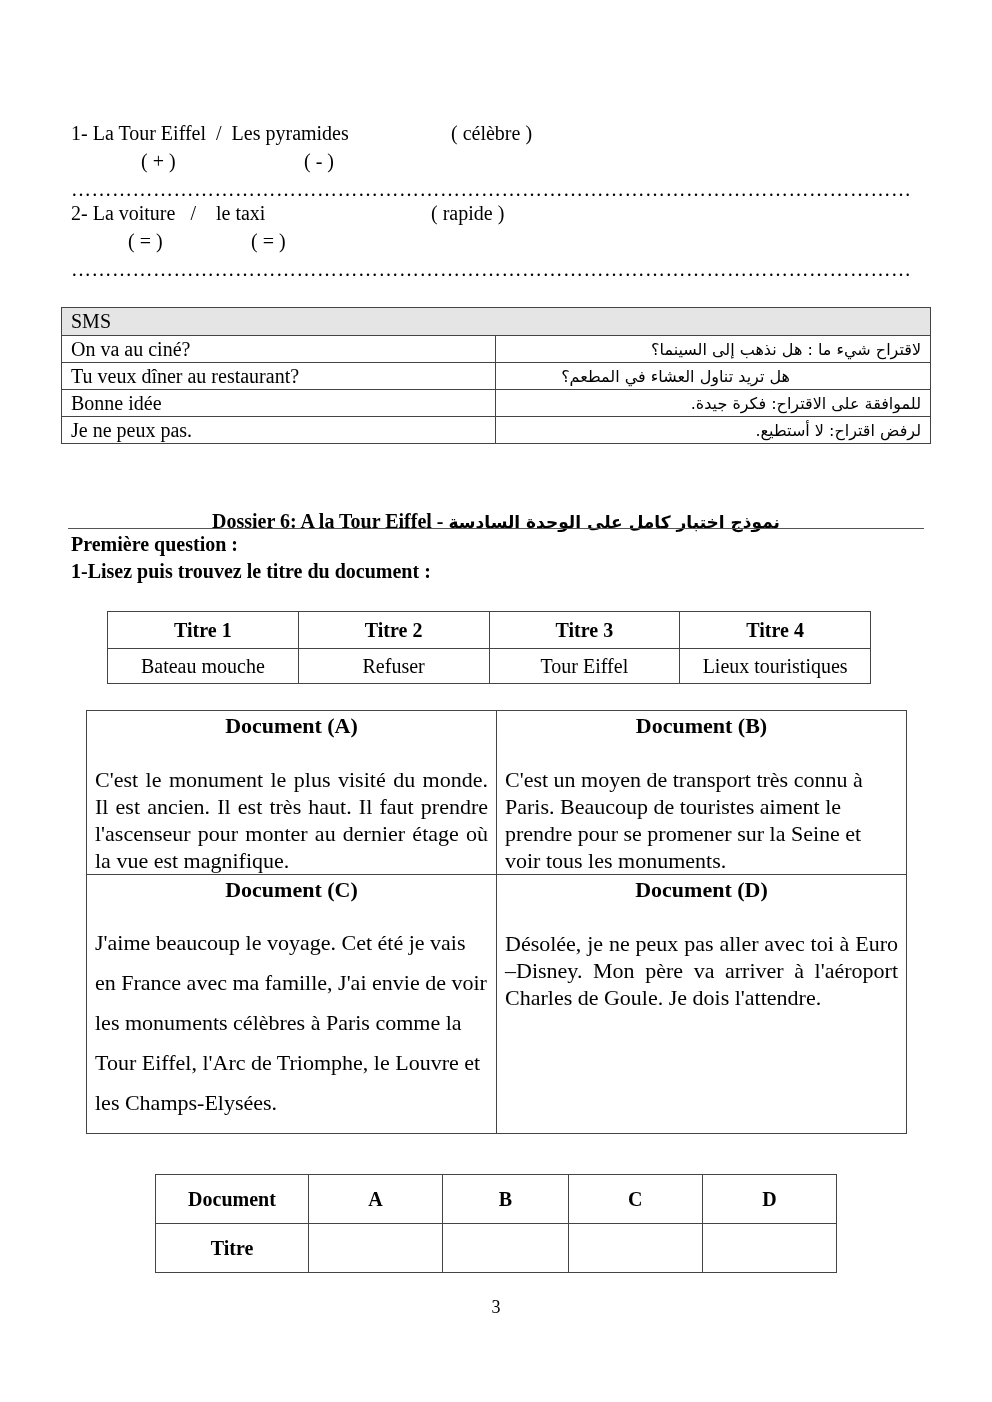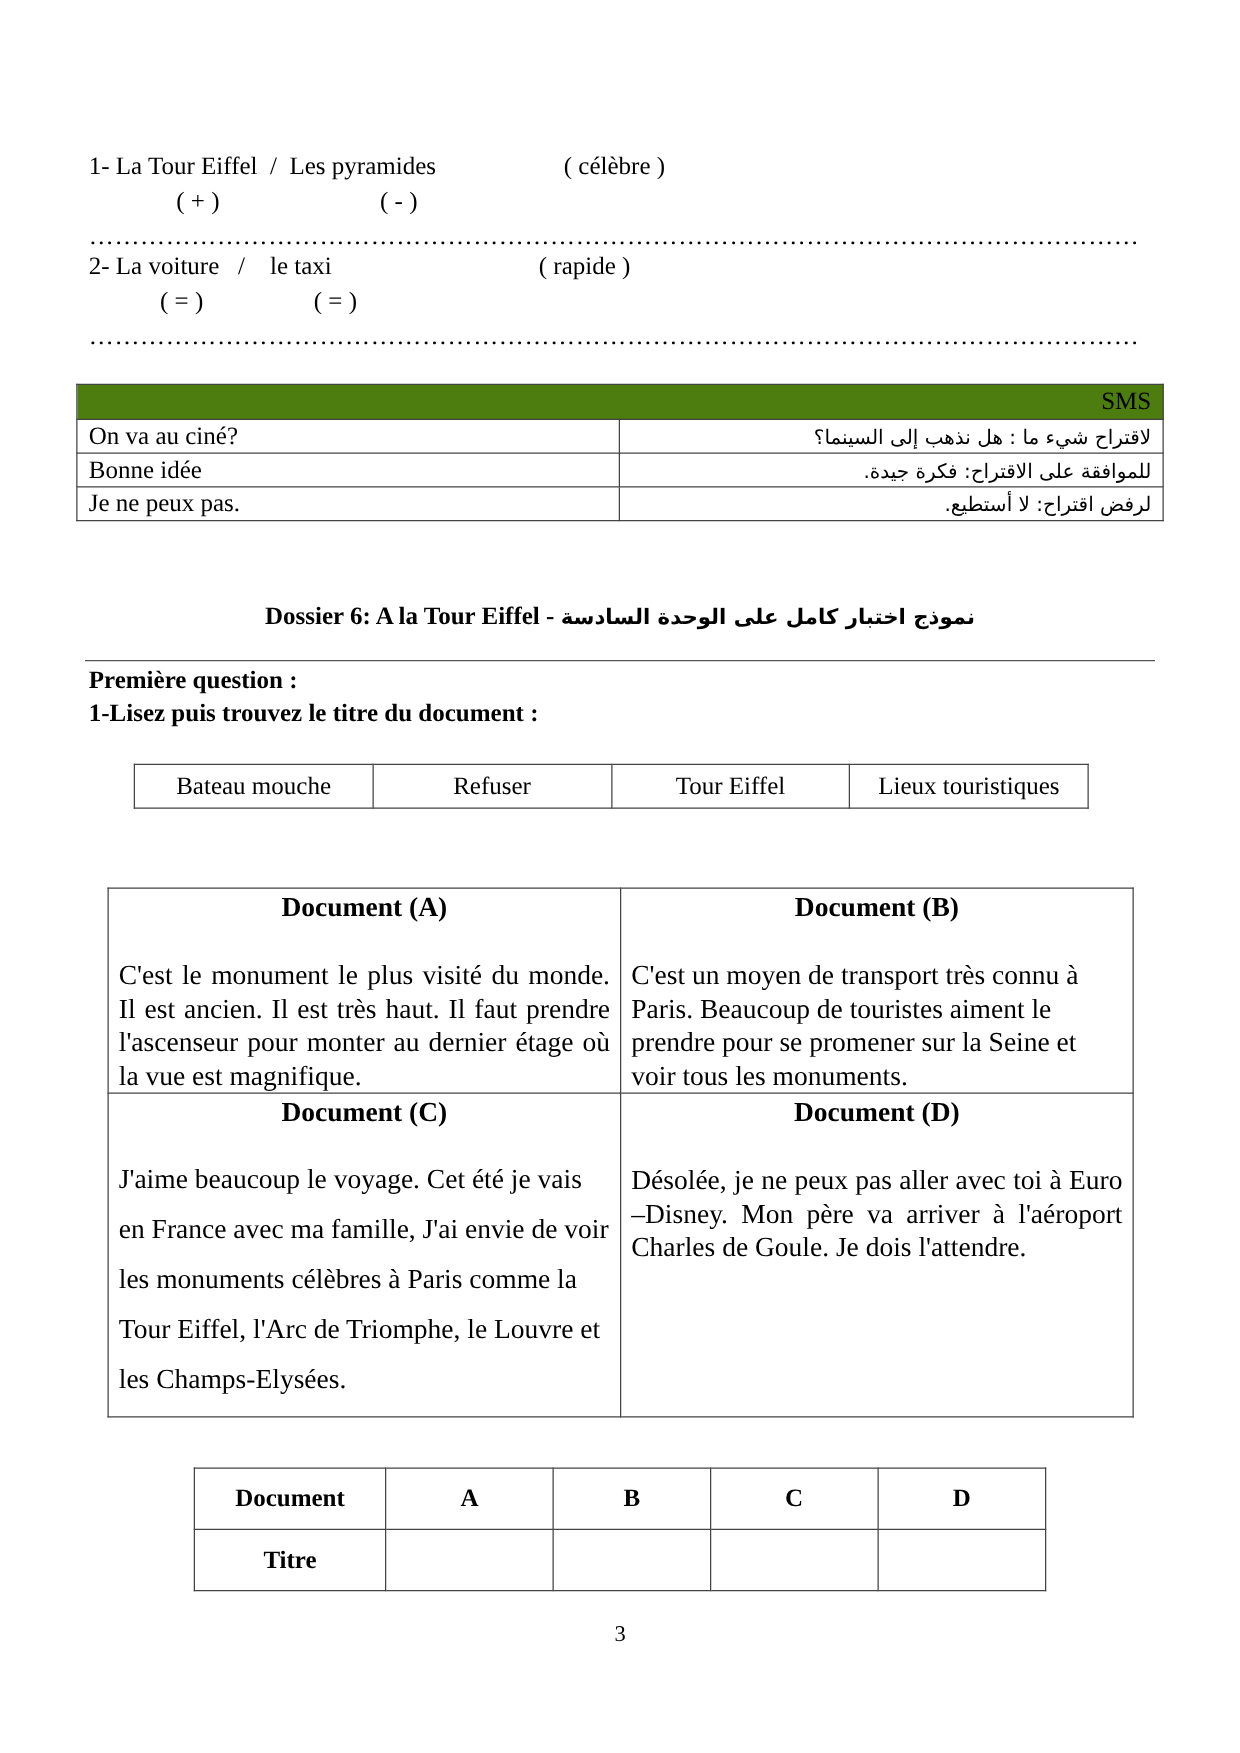--- a/index.html
+++ b/index.html
@@ -6,25 +6,25 @@
   body { width: 992px; height: 1402px; position: relative; overflow: hidden;
          font-family: "Liberation Serif", "DejaVu Serif", serif; color: #000; }
   .abs { position: absolute; }
   .txt { font-size: 20px; line-height: 24px; white-space: pre; }
   .dots { font-size: 20px; letter-spacing: 0.5px; white-space: nowrap; overflow: hidden; width: 842px; }
 
   
   table { border-collapse: collapse; }
   .sms { position: absolute; left: 61px; top: 307px; width: 870px; }
   .sms td, .sms th { border: 1.5px solid #444; font-size: 20px; height: 26px; padding: 0 9px; font-weight: normal; }
-  .sms th { background: #4d7c0f; text-align: right; height: 27px; }
+  .sms th { background: #e5e5e5; text-align: left; height: 27px; }
   .sms td.fr { width: 415px; }
   .sms td.ar { direction: rtl; text-align: right; font-family: "DejaVu Sans", "Liberation Sans", sans-serif; font-size: 16px; }
 
-  .dossier-title { left: 0; width: 992px; top: 480px; text-align: center; font-weight: bold; font-size: 20px; line-height: 26px; }
+  .dossier-title { left: 0; width: 992px; top: 508px; text-align: center; font-weight: bold; font-size: 20px; line-height: 26px; }
   .dossier-title .ar { font-family: "DejaVu Sans", sans-serif; font-weight: bold; font-size: 17px; direction: rtl; unicode-bidi: embed; }
   .sep { left: 68px; top: 528px; width: 856px; height: 0; border-top: 1.5px solid #555; }
   .q-head { left: 71px; top: 531px; font-weight: bold; font-size: 20px; line-height: 26px; }
   .q-sub { left: 71px; top: 558px; font-weight: bold; font-size: 20px; line-height: 26px; }
 
   .titres { position: absolute; left: 107px; top: 611px; width: 764px; }
   .titres td { border: 1.5px solid #444; text-align: center; font-size: 20px; width: 25%; }
   .titres tr.h td { font-weight: bold; height: 34px; }
   .titres tr.v td { height: 32px; }
 
@@ -60,39 +60,49 @@
 <table class="sms">
   <tbody>
       <tr>
         <th colspan="2">SMS</th>
       </tr>
   <tr>
     <td class="fr">On va au ciné?</td>
     <td class="ar">لاقتراح شيء ما : هل نذهب إلى السينما؟</td>
   </tr>
   <tr>
+    <td class="fr">Tu veux dîner au restaurant?</td>
+    <td class="ar" style="padding-right:140px;">هل تريد تناول العشاء في المطعم؟</td>
+  </tr>
+  <tr>
     <td class="fr">Bonne idée</td>
     <td class="ar">للموافقة على الاقتراح: فكرة جيدة.</td>
   </tr>
   <tr>
     <td class="fr">Je ne peux pas.</td>
     <td class="ar">لرفض اقتراح: لا أستطيع.</td>
   </tr>
 </tbody>
   </table>
 
 <div class="abs dossier-title">
   <span>Dossier 6: A la Tour Eiffel</span><span> - </span><span class="ar">نموذج اختبار كامل على الوحدة السادسة</span>
 </div>
 <div class="abs sep"></div>
 <div class="abs q-head">Première question :</div>
 <div class="abs q-sub">1-Lisez puis trouvez le titre du document :</div>
 
 <table class="titres">
   <tbody>
+      <tr class="h">
+    <td>Titre 1</td>
+    <td>Titre 2</td>
+    <td>Titre 3</td>
+    <td>Titre 4</td>
+  </tr>
   <tr class="v">
     <td>Bateau mouche</td>
     <td>Refuser</td>
     <td>Tour Eiffel</td>
     <td>Lieux touristiques</td>
   </tr>
 </tbody>
   </table>
 
 <table class="docs">

